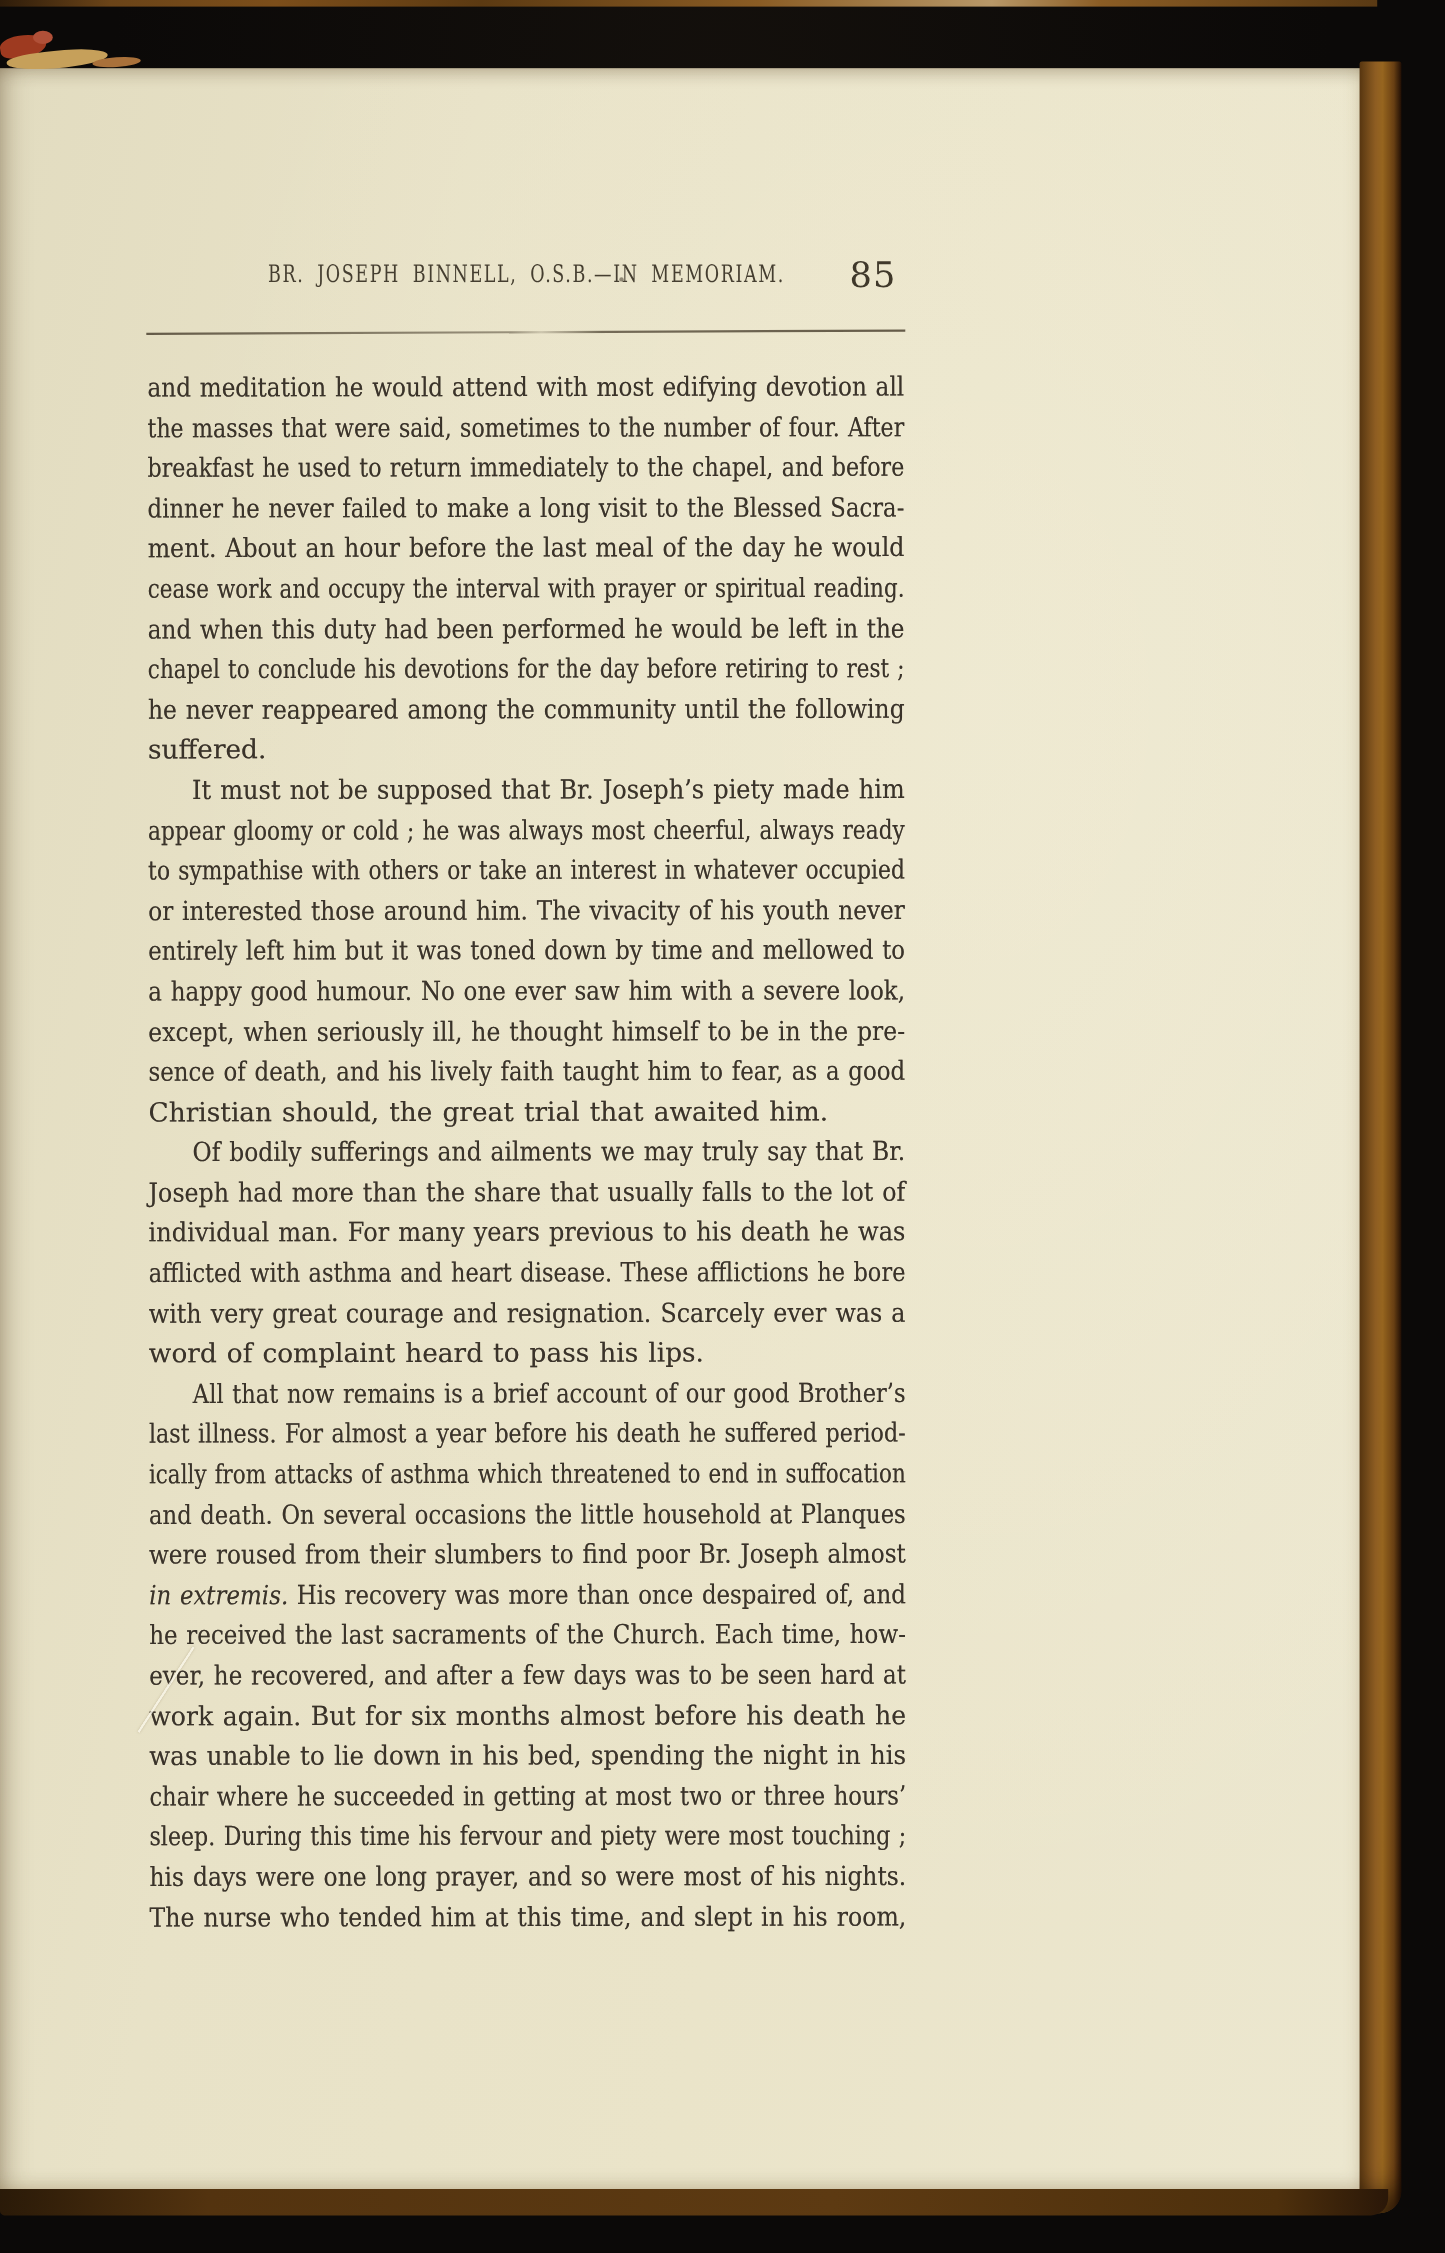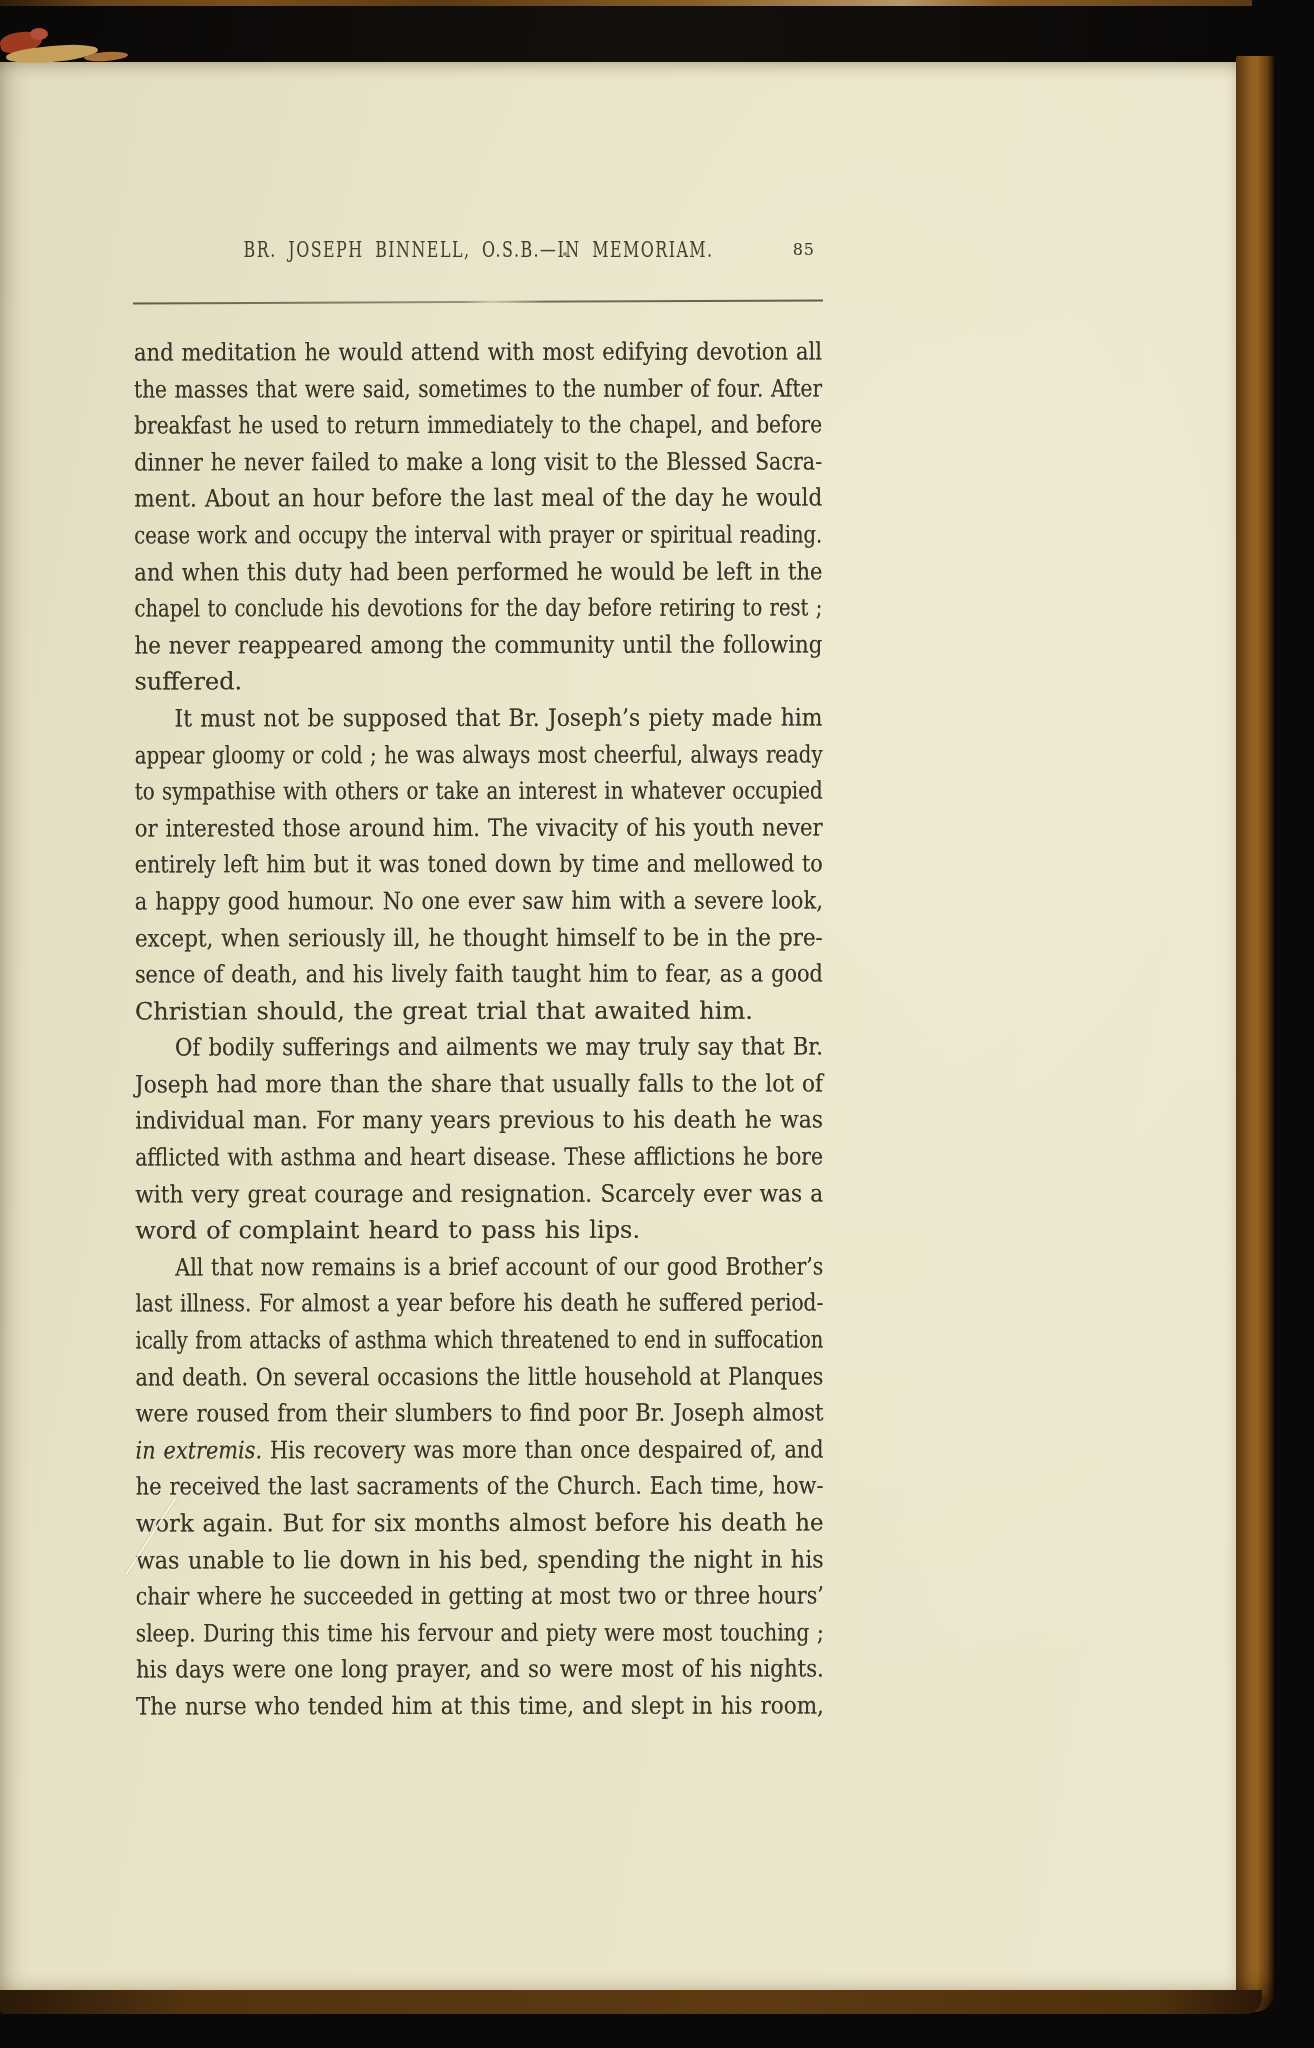--- a/index.html
+++ b/index.html
@@ -57,21 +57,21 @@
     position: absolute; left: 0; top: 168px; width: 688px; height: 40px;
     color: #453e30;
   }
   .header-title {
     display: block; width: 688px; text-align: center;
     font-size: 22px; letter-spacing: 2px; word-spacing: 7px; line-height: 40px;
   }
   .header-title .li { display: inline-block; white-space: nowrap; transform-origin: 50% 50%; }
   .page-number {
     position: absolute; right: 8px; top: 0; line-height: 40px;
-    font-size: 16px; letter-spacing: 1px; color: #3f382a;
+    font-size: 32px; letter-spacing: 1px; color: #3f382a;
   }
 
   .header-rule {
     position: absolute; left: -2px; top: 239px; width: 690px; height: 2px;
     background: linear-gradient(90deg, rgba(86,76,58,0.9) 0%, rgba(86,76,58,0.55) 48%, rgba(86,76,58,0.2) 52%, rgba(86,76,58,0.8) 60%, rgba(86,76,58,0.9) 100%);
     transform: rotate(-0.25deg);
   }
 
   .text-block {
     position: absolute; left: 0; top: 272px; width: 688px;
@@ -151,20 +151,21 @@
             <div class="line"><span class="li" style="transform: scaleX(1); text-align: right;">word of complaint heard to pass his lips.</span></div>
           </div>
           <div class="para">
             <div class="line indent"><span class="li" style="transform: scaleX(0.856113);">All that now remains is a brief account of our good Brother’s</span></div>
             <div class="line"><span class="li" style="transform: scaleX(0.840735);">last illness. For almost a year before his death he suffered period-</span></div>
             <div class="line"><span class="li" style="transform: scaleX(0.813235);">ically from attacks of asthma which threatened to end in suffocation</span></div>
             <div class="line"><span class="li" style="transform: scaleX(0.860349);">and death. On several occasions the little household at Planques</span></div>
             <div class="line"><span class="li" style="transform: scaleX(0.876063);">were roused from their slumbers to find poor Br. Joseph almost</span></div>
             <div class="line"><span class="li" style="transform: scaleX(0.868067);"><i>in extremis.</i> His recovery was more than once despaired of, and</span></div>
             <div class="line"><span class="li" style="transform: scaleX(0.871865);">he received the last sacraments of the Church. Each time, how-</span></div>
+            <div class="line"><span class="li" style="transform: scaleX(0.870091);">ever, he recovered, and after a few days was to be seen hard at</span></div>
             <div class="line"><span class="li" style="transform: scaleX(0.953626);">work again. But for six months almost before his death he</span></div>
             <div class="line"><span class="li" style="transform: scaleX(0.927473);">was unable to lie down in his bed, spending the night in his</span></div>
             <div class="line"><span class="li" style="transform: scaleX(0.858253);">chair where he succeeded in getting at most two or three hours’</span></div>
             <div class="line"><span class="li" style="transform: scaleX(0.838621);">sleep. During this time his fervour and piety were most touching ;</span></div>
             <div class="line"><span class="li" style="transform: scaleX(0.885987);">his days were one long prayer, and so were most of his nights.</span></div>
             <div class="line"><span class="li" style="transform: scaleX(0.895064);">The nurse who tended him at this time, and slept in his room,</span></div>
           </div>
         </div>
 
     </div>

